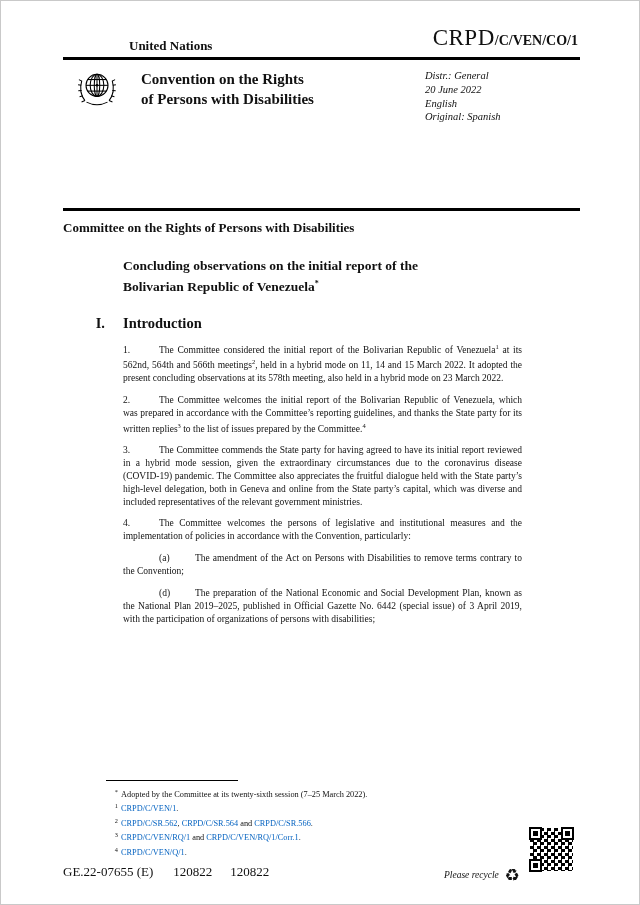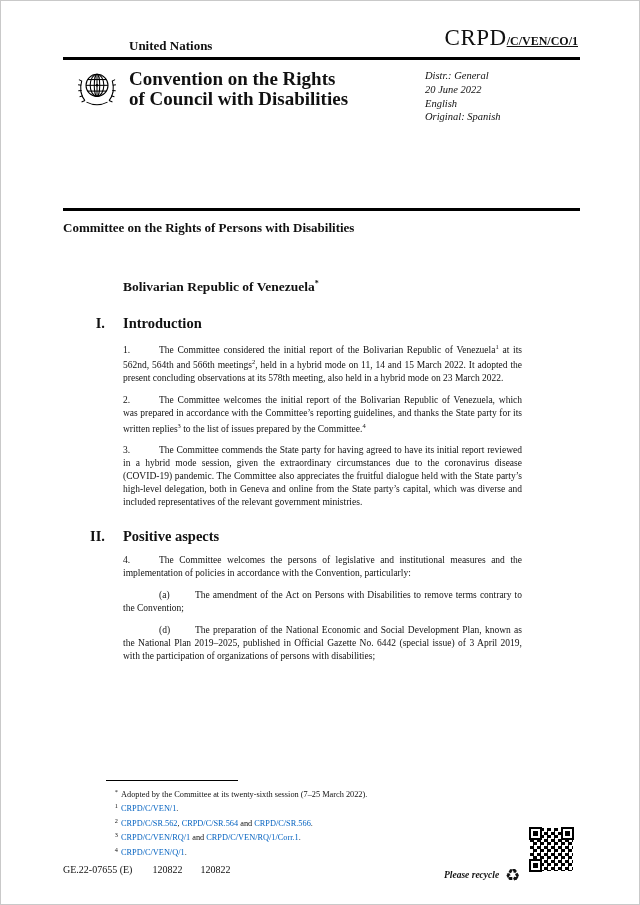--- a/index.html
+++ b/index.html
@@ -11,28 +11,28 @@
   }
   .page {
     position: relative; width: 640px; height: 905px;
     background: #ffffff; border: 1px solid #c9c9c9; overflow: hidden;
   }
 
   
   .masthead-org { position: absolute; left: 128px; top: 37px; font-size: 13px; font-weight: bold; }
   .masthead-symbol { position: absolute; right: 61px; top: 24px; text-align: right; white-space: nowrap; }
   .sym-main { font-size: 23px; font-weight: normal; letter-spacing: .5px; }
-  .sym-suffix { font-size: 12px; font-weight: bold; text-decoration: underline; }
+  .sym-suffix { font-size: 14px; font-weight: bold; }
   .rule { position: absolute; left: 62px; width: 517px; background: #000; }
   .rule1 { top: 56px; height: 3px; }
   .rule2 { top: 207px; height: 2.5px; }
 
   .un-emblem { position: absolute; left: 75px; top: 67px; width: 42px; height: 42px; }
 
-  .header-title { position: absolute; left: 128px; top: 68px; font-size: 19px; font-weight: bold; line-height: 20px; }
+  .header-title { position: absolute; left: 140px; top: 68px; font-size: 15px; font-weight: bold; line-height: 20px; }
   .distr-block { position: absolute; left: 424px; top: 68px; font-size: 10.5px; line-height: 13.8px; font-style: italic; }
 
   .committee { position: absolute; left: 62px; top: 219px; font-size: 13px; font-weight: bold; }
 
   
   .content { position: absolute; left: 62px; top: 246px; width: 459px; }
   .doc-title { margin: 10px 0 0 60px; font-size: 13.5px; line-height: 17.5px; font-weight: bold; }
   .title-sup { font-size: 8px; vertical-align: 5px; }
 
   .section-heading { display: flex; margin-top: 19px; font-size: 14.5px; font-weight: bold; line-height: 18px; }
@@ -46,24 +46,24 @@
   .fn-ref { font-size: 6.5px; vertical-align: 3.5px; }
 
   
   .footnotes { position: absolute; left: 62px; top: 779px; width: 460px; font-size: 8.3px; line-height: 11.4px; }
   .fn-rule { width: 132px; height: 1px; background: #000; margin-left: 43px; margin-bottom: 5px; }
   .fn { margin-left: 43px; }
   .fn-marker { display: inline-block; width: 12px; text-align: right; font-size: 6.3px; vertical-align: 3px; margin-right: 3px; }
   .fn-link { color: #0563c1; text-decoration: none; cursor: pointer; }
 
   
-  .ge-line { position: absolute; left: 62px; top: 863px; font-size: 10px; }
+  .ge-line { position: absolute; left: 62px; top: 863px; font-size: 13px; }
   .ge-line .d1 { margin-left: 20px; }
   .ge-line .d2 { margin-left: 18px; }
-  .recycle { position: absolute; left: 443px; top: 864px; font-size: 9.5px; font-weight: bold; font-style: italic; }
+  .recycle { position: absolute; left: 443px; top: 864px; font-size: 9.5px; font-weight: normal; font-style: italic; }
   .recycle-icon { font-family: "DejaVu Sans", sans-serif; font-style: normal; font-size: 17px; vertical-align: -3px; margin-left: 6px; }
 
   .qr { position: absolute; left: 527px; top: 825px; width: 47px; height: 47px; background: #fff; }
   .qr-pattern {
     position: absolute; inset: 2px;
     background: repeating-conic-gradient(#000 0% 25%, #fff 0% 50%);
     background-size: 7px 7px;
   }
   .qr-finder { position: absolute; width: 13px; height: 13px; border: 2.5px solid #000; background: #fff; }
   .qr-finder::after { content: ""; position: absolute; inset: 2px; background: #000; }
@@ -93,53 +93,49 @@
       <path d="M31.5,31 C35.5,26 36.5,19 34.5,12"></path>
       <path d="M8.5,31 l-3.2,1.4 M6.6,26.5 l-3.2,0.8 M5.4,21.5 l-3.2,0.2 M5,16.5 l-3,-0.6 M5.4,12.5 l-2.6,-1.4"></path>
       <path d="M31.5,31 l3.2,1.4 M33.4,26.5 l3.2,0.8 M34.6,21.5 l3.2,0.2 M35,16.5 l3,-0.6 M34.6,12.5 l2.6,-1.4"></path>
       <path d="M10,32.5 Q20,37.5 30,32.5"></path>
     </g>
     <circle cx="20" cy="16.5" r="1.2" fill="#000"></circle>
   </svg>
 
   <div class="header-title">
     <div>Convention on the Rights</div>
-    <div>of Council with Disabilities</div>
+    <div>of Persons with Disabilities</div>
   </div>
 
   <div class="distr-block">
     <div>Distr.: General</div>
     <div>20 June 2022</div>
     <div>English</div>
     <div>Original: Spanish</div>
   </div>
 
   <div class="rule rule2"></div>
 
   <div class="committee">Committee on the Rights of Persons with Disabilities</div>
 
   <div class="content">
 
-    <h1 class="doc-title"><br><span>Bolivarian Republic of Venezuela</span><sup class="title-sup">*</sup></h1>
+    <h1 class="doc-title"><span>Concluding observations on the initial report of the</span><br><span>Bolivarian Republic of Venezuela</span><sup class="title-sup">*</sup></h1>
 
     <div class="section-heading">
       <span class="numeral">I.</span>
       <span class="heading-text">Introduction</span>
     </div>
 
     <p class="para"><span class="pnum">1.</span><span>The Committee considered the initial report of the Bolivarian Republic of Venezuela</span><sup class="fn-ref">1</sup><span> at its 562nd, 564th and 566th meetings</span><sup class="fn-ref">2</sup><span>, held in a hybrid mode on 11, 14 and 15 March 2022. It adopted the present concluding observations at its 578th meeting, also held in a hybrid mode on 23 March 2022.</span></p>
 
     <p class="para"><span class="pnum">2.</span><span>The Committee welcomes the initial report of the Bolivarian Republic of Venezuela, which was prepared in accordance with the Committee’s reporting guidelines, and thanks the State party for its written replies</span><sup class="fn-ref">3</sup><span> to the list of issues prepared by the Committee.</span><sup class="fn-ref">4</sup></p>
 
     <p class="para"><span class="pnum">3.</span><span>The Committee commends the State party for having agreed to have its initial report reviewed in a hybrid mode session, given the extraordinary circumstances due to the coronavirus disease (COVID-19) pandemic. The Committee also appreciates the fruitful dialogue held with the State party’s high-level delegation, both in Geneva and online from the State party’s capital, which was diverse and included representatives of the relevant government ministries.</span></p>
 
-    <div class="section-heading">
-      <span class="numeral">II.</span>
-      <span class="heading-text">Positive aspects</span>
-    </div>
 
     <p class="para"><span class="pnum">4.</span><span>The Committee welcomes the persons of legislative and institutional measures and the implementation of policies in accordance with the Convention, particularly:</span></p>
 
     <p class="para sub"><span class="pmark">(a)</span><span>The amendment of the Act on Persons with Disabilities to remove terms contrary to the Convention;</span></p>
 
 
 
     <p class="para sub"><span class="pmark">(d)</span><span>The preparation of the National Economic and Social Development Plan, known as the National Plan 2019–2025, published in Official Gazette No. 6442 (special issue) of 3 April 2019, with the participation of organizations of persons with disabilities;</span></p>
   </div>
 

